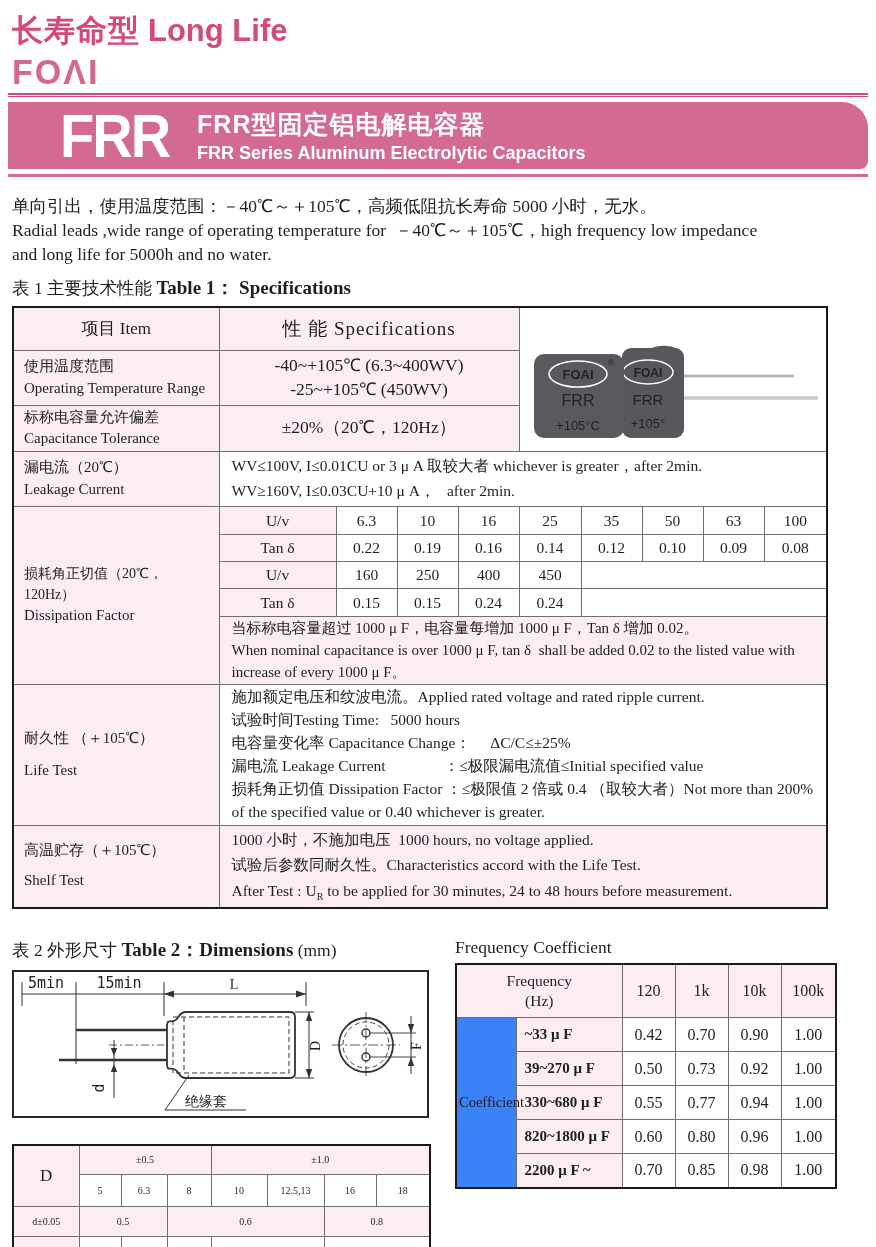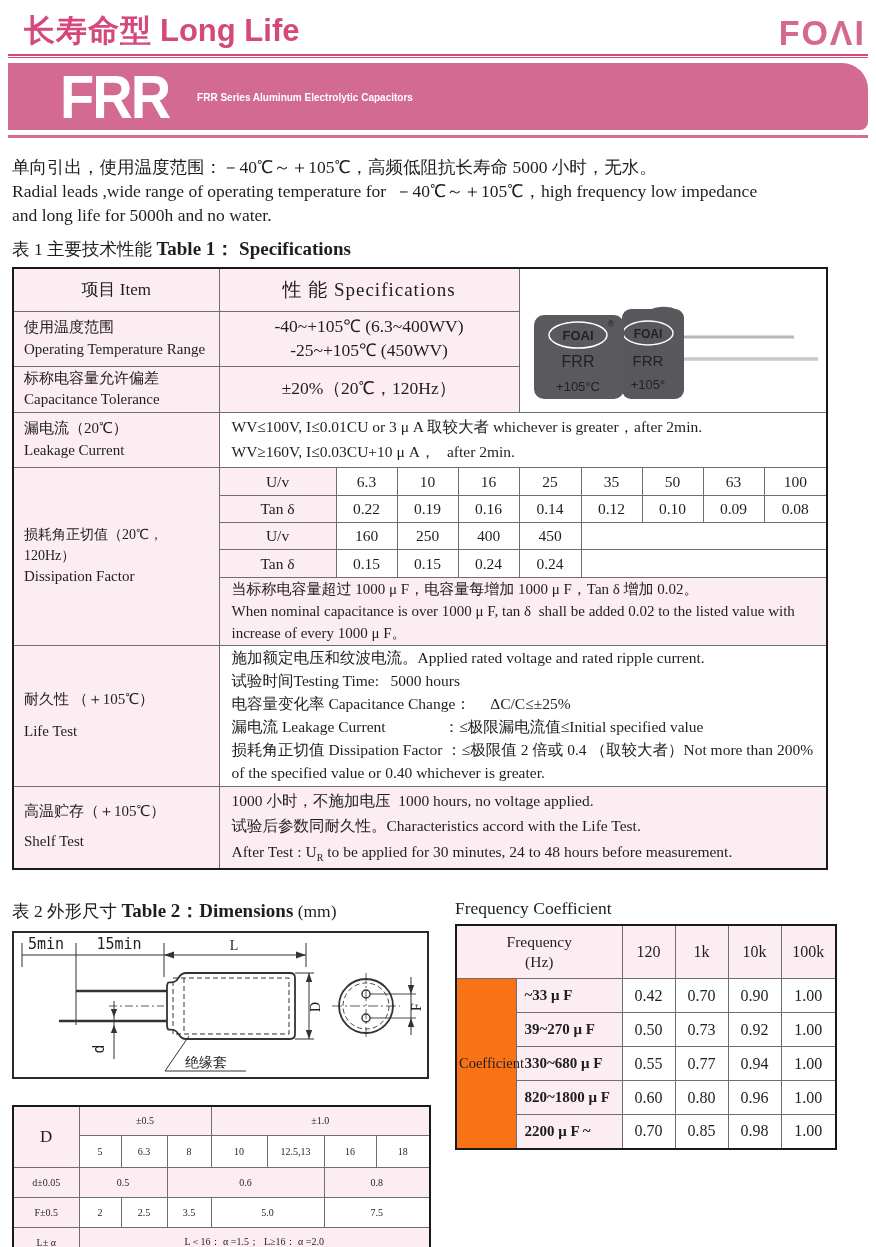--- a/index.html
+++ b/index.html
@@ -1,32 +1,32 @@
 <!DOCTYPE html>
 <html><head>
 <meta charset="utf-8">
 <style>
   * { margin:0; padding:0; box-sizing:border-box; }
   html,body { background:#fff; }
   body { font-family:"Liberation Serif", serif; color:#1e1e1e; }
   .page { position:relative; width:876px; height:1247px; background:#fff; overflow:hidden; }
 
   
-  .hdr { display:flex; justify-content:space-between; align-items:flex-end; padding:10px 10px 2px 24px; }
+  .hdr { display:flex; justify-content:space-between; padding:10px 10px 2px 12px;flex-direction:column; }
   .hdr-title { font-family:"Liberation Sans", sans-serif; font-weight:bold; color:#d5487c; font-size:31px; letter-spacing:1px; }
   .hdr-title .en { margin-left:8px; letter-spacing:0; }
   .logo { font-family:"Liberation Sans", sans-serif; font-weight:800; color:#d5688f; font-size:34px; letter-spacing:2px; transform:scaleY(1.05); }
   .hdr-rule { margin:0 8px; height:4px; border-top:2px solid #d5487c; border-bottom:1px solid #d5487c; }
 
   
   .banner { margin:5px 8px 0 8px; height:67px; background:#d26a92; border-radius:0 26px 8px 0;
             display:flex; align-items:center; color:#fff; font-family:"Liberation Sans", sans-serif; }
   .banner .series { font-size:56px; font-weight:800; letter-spacing:-2px; margin:0 28px 0 52px; transform:scaleY(1.08); }
   .banner .t-zh { font-size:25px; font-weight:bold; letter-spacing:1px; }
-  .banner .t-en { font-size:10px; font-weight:bold; margin-top:2px; }
+  .banner .t-en { font-size:18px; font-weight:bold; margin-top:2px; }
   .banner-rule { margin:5px 8px 0 8px; height:3px; background:#d26a92; }
 
   
   .intro { margin:17px 12px 0 12px; font-size:17.5px; line-height:24px; }
   .intro .line { white-space:pre; }
 
   .cap1 { margin:9px 12px 0 12px; font-size:17.5px; }
   .cap-b { font-family:"Liberation Serif", serif; font-weight:bold; font-size:19px; }
 
   
@@ -59,41 +59,42 @@
   .dserif { font-family:"Liberation Serif", serif; font-size:14px; }
 
   .t3cap-zh { font-size:17.5px; }
   .t3cap-en { font-size:19px; font-weight:bold; margin-top:6px; }
   .t3cap-sub { font-size:17.5px; }
 
   .t3 { margin-top:5px; width:380px; border:2.5px solid #191919; }
   .t3 td { font-size:16px; }
   .t3 .freq { line-height:1.3; font-size:15.5px; }
   .t3 .rng { text-align:left; padding-left:8px; font-size:15px;font-weight:bold; }
-  .t3 .coef { font-size:14.5px; padding:0 2px; text-align:center; background:#f97316;margin-top:12px; }
+  .t3 .coef { font-size:14.5px; padding:0 2px; text-align:center; background:#3b82f6;margin-top:12px; }
 
   .dimt { margin-top:26px; width:417px; border:2.5px solid #191919; }
   .dimt td { font-size:10px; }
 </style>
 </head>
 <body>
 
 <div class="page">
 
   <div class="hdr">
     <div class="hdr-title">
       <span>长寿命型</span><span class="en">Long Life</span>
     </div>
     <div class="logo">FOΛI</div>
   </div>
   <div class="hdr-rule"></div>
 
   <div class="banner">
     <span class="series">FRR</span>
     <div>
+      <div class="t-zh">FRR型固定铝电解电容器</div>
       <div class="t-en">FRR Series Aluminum Electrolytic Capacitors</div>
     </div>
   </div>
   <div class="banner-rule"></div>
 
   <div class="intro">
     <div class="line">单向引出，使用温度范围：－40℃～＋105℃，高频低阻抗长寿命 5000 小时，无水。</div>
     <div class="line">Radial leads ,wide range of operating temperature for  －40℃～＋105℃，high frequency low impedance</div>
     <div class="line">and long life for 5000h and no water.</div>
   </div>

